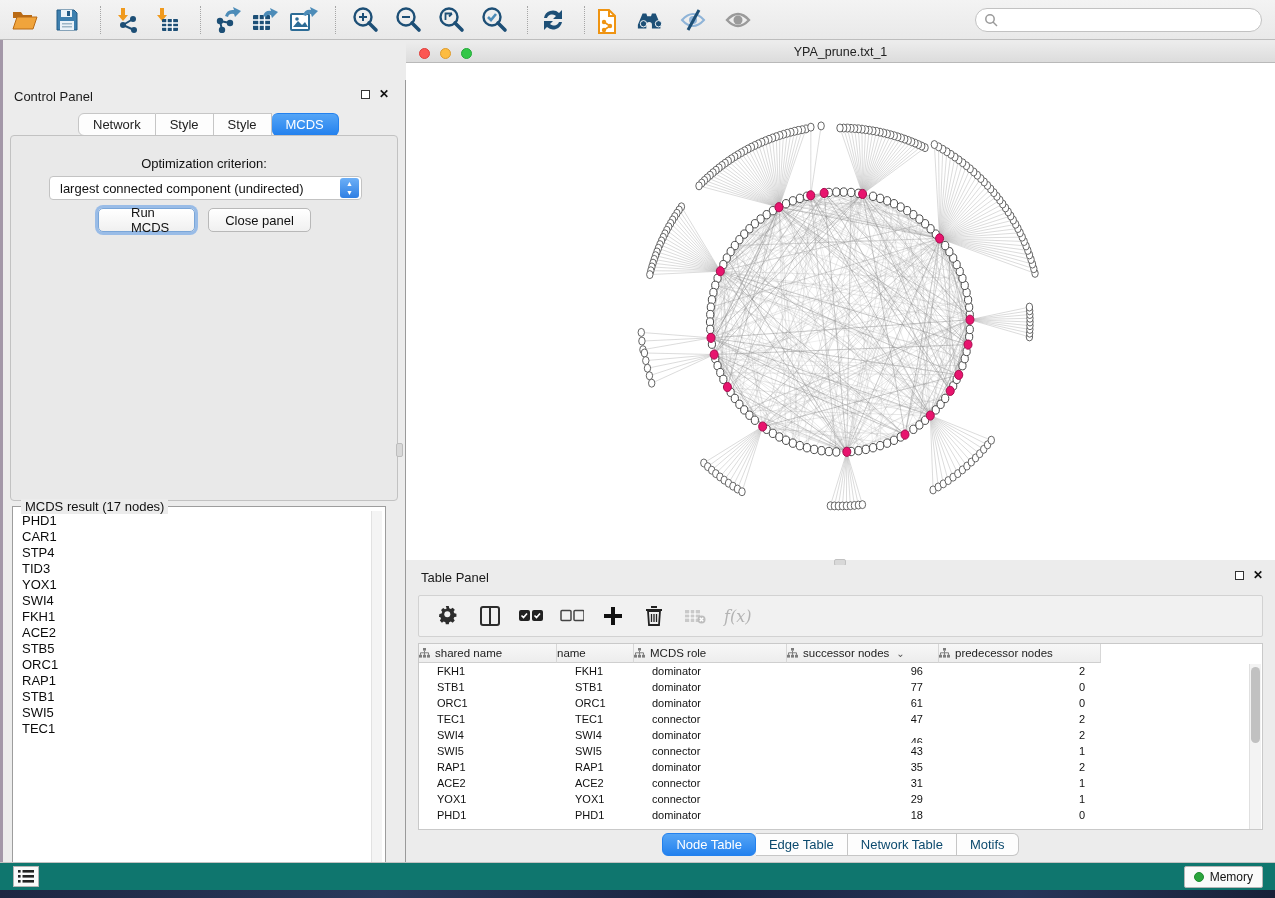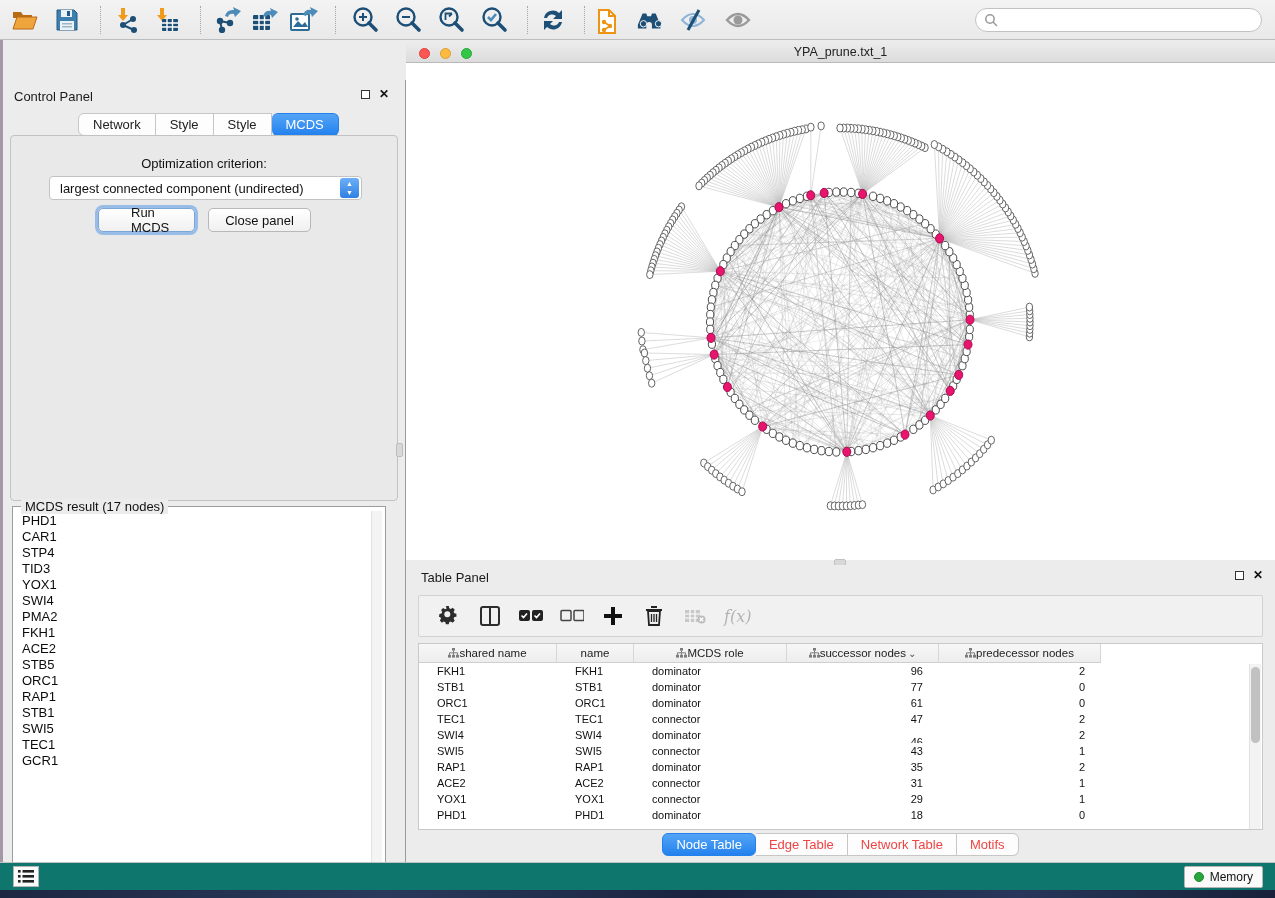--- a/index.html
+++ b/index.html
@@ -78,32 +78,32 @@
   #tp-title { position:absolute; left:15px; top:5px; font-size:13px; color:#1a1a1a; }
   #tp-btns { right:12px; top:6px; }
   #tp-toolbar { position:absolute; left:12px; top:30px; width:845px; height:42px; background:#f1f1f1;
                 border:1px solid #d2d2d2; border-radius:2px; display:flex; align-items:center; gap:17px; padding-left:18px; }
   .tp-tool { width:24px; height:24px; display:flex; align-items:center; justify-content:center; }
   .fx-label { font-family:"DejaVu Serif", serif; font-style:italic; font-size:16px; color:#b3b3b3; }
 
   #tbl { position:absolute; left:12px; top:78px; width:845px; height:187px; background:#fff; border:1px solid #c9c9c9; }
   #tbl-header { position:absolute; left:0; top:0; height:19px; display:flex; }
   .th { height:19px; background:linear-gradient(#f7f7f7,#ededed); border-right:1px solid #d7d7d7;
-        border-bottom:1px solid #cfcfcf; display:flex; align-items:center; justify-content:center;
-        font-size:11.5px; color:#222; }
+        border-bottom:1px solid #cfcfcf; display:flex; align-items:center; justify-content:flex-start;
+        gap:5px; font-size:11.5px; color:#222; }
   .th .sort { font-size:10px; color:#555; margin-left:2px; }
   #tbl-body { position:absolute; left:0; top:19px; }
   .tr { display:flex; height:16px; }
   .td { font-size:11px; color:#111; line-height:16px; padding-left:18px; white-space:nowrap; overflow:hidden; }
   .td.num { text-align:right; padding-left:0; padding-right:16px; }
   #tbl-scroll { position:absolute; right:1px; top:20px; width:12px; height:165px; background:#f3f3f3; border-left:1px solid #e0e0e0; }
   #tbl-thumb { position:absolute; left:1px; top:3px; width:9px; height:76px; background:#c1c1c1; border-radius:5px; }
 
   #tp-tabs { position:absolute; left:0; top:268px; width:869px; display:flex; justify-content:center; }
-  .tp-tab { height:23px; padding:0 13px; display:flex; align-items:center; font-size:13px; color:#ef4444;
+  .tp-tab { height:23px; padding:0 13px; display:flex; align-items:center; font-size:13px; color:#0c4a6e;
             background:#fdfdfd; border:1px solid #c6c6c6; border-left:none; }
   .tp-tab:first-child { border-left:1px solid #c6c6c6; border-radius:6px 0 0 6px; }
   .tp-tab:last-child { border-radius:0 6px 6px 0; }
   .tp-tab.active { background:linear-gradient(#55a5f6,#2381ee); color:#fff; border-color:#2381ee; border-radius:6px; }
 
   
   #status-bar { left:0; top:862px; width:1275px; height:28px; background:#0f766e; border-top:1px solid #c2c2c2; }
   #list-btn { position:absolute; left:13px; top:3px; width:26px; height:21px; background:#fafafa;
               border:1px solid #b5b5b5; display:flex; align-items:center; justify-content:center; }
   #memory-btn { position:absolute; right:12px; top:3px; height:22px; padding:0 9px; background:#fafafa;
@@ -283,30 +283,28 @@
   </div>
   <div id="mcds-group">
     <div id="mcds-legend">MCDS result (17 nodes)</div>
     <div id="mcds-list">
         <div class="mcds-item">PHD1</div>
         <div class="mcds-item">CAR1</div>
         <div class="mcds-item">STP4</div>
         <div class="mcds-item">TID3</div>
         <div class="mcds-item">YOX1</div>
         <div class="mcds-item">SWI4</div>
-        <div class="mcds-item">PMA2</div>
         <div class="mcds-item">FKH1</div>
         <div class="mcds-item">ACE2</div>
         <div class="mcds-item">STB5</div>
         <div class="mcds-item">ORC1</div>
         <div class="mcds-item">RAP1</div>
         <div class="mcds-item">STB1</div>
         <div class="mcds-item">SWI5</div>
         <div class="mcds-item">TEC1</div>
-        <div class="mcds-item">GCR1</div>
       </div>
     <div id="mcds-scroll"></div>
   </div>
 </div>
 
 <div id="net-window" class="abs">
   <div id="net-titlebar">
     <div id="light-red" class="light"></div>
     <div id="light-yellow" class="light"></div>
     <div id="light-green" class="light"></div>

